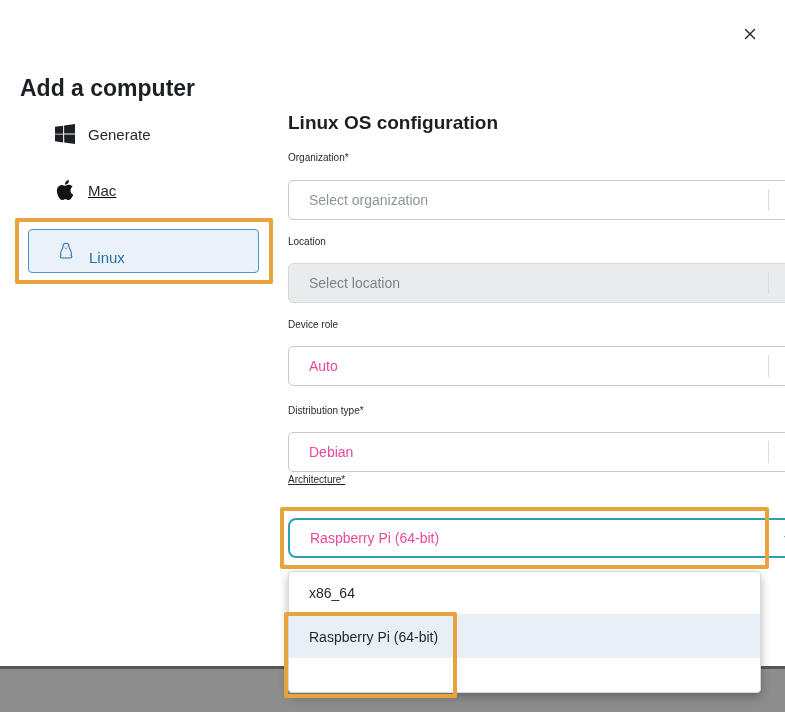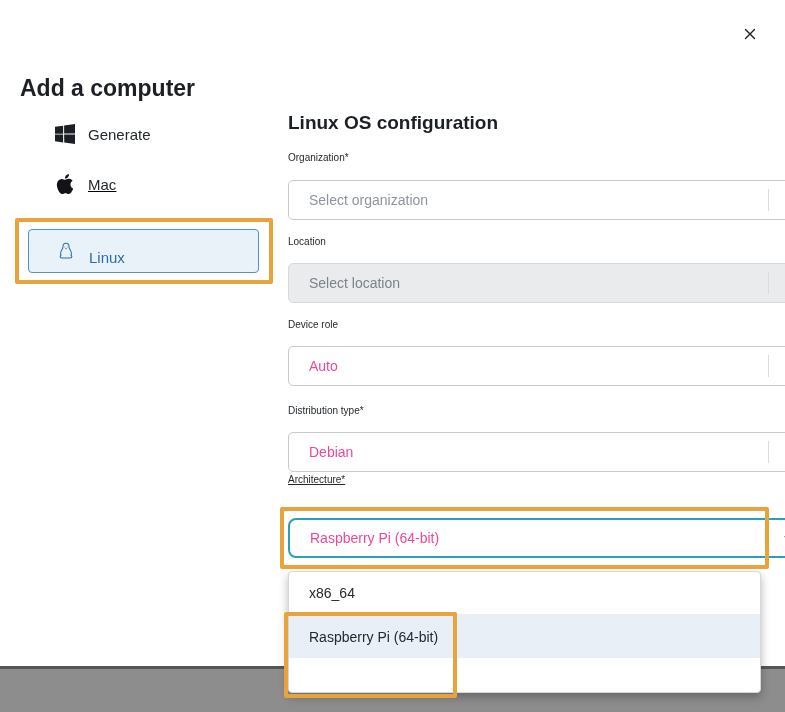--- a/index.html
+++ b/index.html
@@ -32,21 +32,21 @@
   .subtitle{position:absolute;left:20px;top:62px;font-size:14px;color:#2d3338;display:flex;align-items:center;gap:5px;}
   .link{color:var(--link);cursor:pointer;}
   .ext-icon{display:inline-flex;width:15px;height:15px;}
   .close-btn{position:absolute;left:738px;top:24px;width:24px;height:24px;display:flex;align-items:center;justify-content:center;cursor:pointer;}
 
   
   .tab{position:absolute;left:28px;width:231px;height:44px;display:flex;align-items:center;padding-left:27px;gap:13px;cursor:pointer;border-radius:4px;}
   .tab-label{font-size:15px;color:#24292d;}
   .tab-icon{width:20px;height:20px;display:inline-flex;}
   .tab.windows{top:112px;}
-  .tab.mac{top:162px;text-decoration:underline;}
+  .tab.mac{top:168px;text-decoration:underline;}
   .tab.linux{top:229px;background:var(--linux-bg);border:1px solid var(--linux-border);}
   .tab.linux .tab-label{color:var(--linux-blue);margin-top:12px;}
 
   
   .annotation{position:absolute;border:4px solid var(--annotation);border-radius:2px;pointer-events:none;z-index:6;}
   .annotation.linux-tab{left:15px;top:218px;width:258px;height:66px;}
   .annotation.arch-select{left:280px;top:507px;width:489px;height:62px;}
   .annotation.dropdown-opts{left:284px;top:612px;width:173px;height:86px;}
 
   

